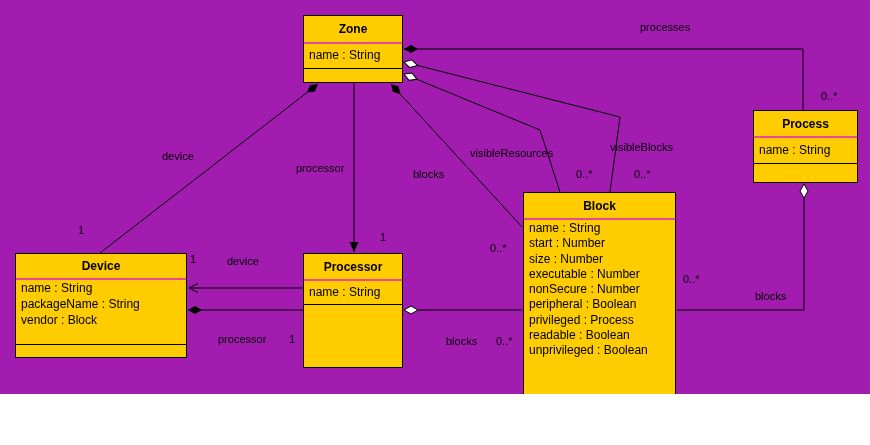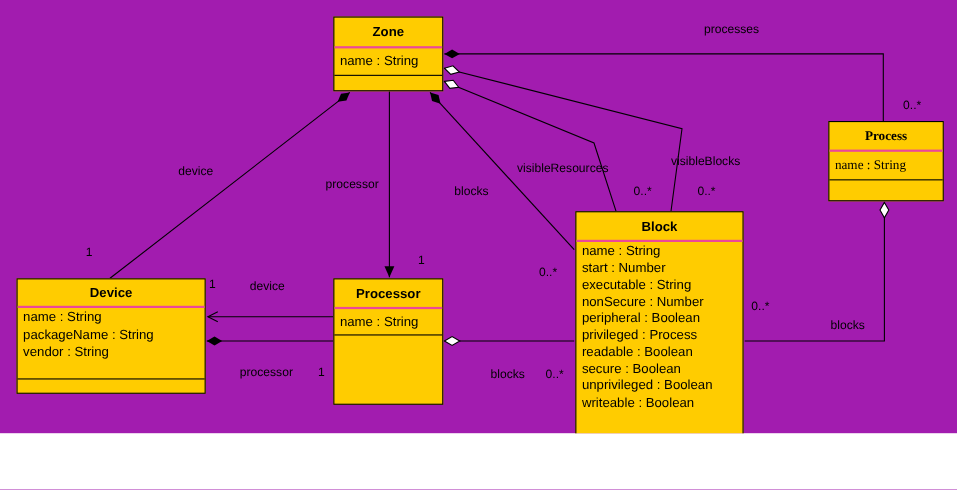--- a/index.html
+++ b/index.html
@@ -63,51 +63,50 @@
   </svg>
 
   <div class="uml-class" style="left:303px;top:15px;width:100px;height:68px;">
     <div class="uml-title" style="flex-basis:26px;">Zone</div>
     <div class="uml-attrs single" style="flex-basis:26px;">
       <div class="uml-attr">name : String</div>
     </div>
     <div class="uml-ops"></div>
   </div>
 
-  <div class="uml-class" style="left:753px;top:110px;width:105px;height:73px;font-family:Liberation Serif, serif;">
+  <div class="uml-class" style="left:753px;top:110px;width:105px;height:73px;">
     <div class="uml-title" style="flex-basis:25px;">Process</div>
     <div class="uml-attrs single" style="flex-basis:27px;">
       <div class="uml-attr">name : String</div>
     </div>
     <div class="uml-ops"></div>
   </div>
 
   <div class="uml-class" style="left:523px;top:192px;width:153px;height:238px;justify-content:space-between;">
     <div class="uml-title" style="flex-basis:25px;">Block</div>
     <div class="uml-attrs" style="flex-basis:201px;">
       <div class="uml-attr">name : String</div>
       <div class="uml-attr">start : Number</div>
-      <div class="uml-attr">executable : String</div>
+      <div class="uml-attr">size : Number</div>
+      <div class="uml-attr">executable : Number</div>
       <div class="uml-attr">nonSecure : Number</div>
       <div class="uml-attr">peripheral : Boolean</div>
       <div class="uml-attr">privileged : Process</div>
       <div class="uml-attr">readable : Boolean</div>
-      <div class="uml-attr">secure : Boolean</div>
       <div class="uml-attr">unprivileged : Boolean</div>
-      <div class="uml-attr">writeable : Boolean</div>
     </div>
     <div class="uml-ops"></div>
   </div>
 
   <div class="uml-class" style="left:15px;top:253px;width:172px;height:105px;">
     <div class="uml-title" style="flex-basis:24px;">Device</div>
     <div class="uml-attrs" style="flex-basis:66px;">
       <div class="uml-attr" style="line-height:15.8px;">name : String</div>
       <div class="uml-attr" style="line-height:15.8px;">packageName : String</div>
-      <div class="uml-attr" style="line-height:15.8px;">vendor : String</div>
+      <div class="uml-attr" style="line-height:15.8px;">vendor : Block</div>
     </div>
     <div class="uml-ops"></div>
   </div>
 
   <div class="uml-class" style="left:303px;top:253px;width:100px;height:115px;">
     <div class="uml-title" style="flex-basis:25px;">Processor</div>
     <div class="uml-attrs single" style="flex-basis:25px;">
       <div class="uml-attr">name : String</div>
     </div>
     <div class="uml-ops"></div>

